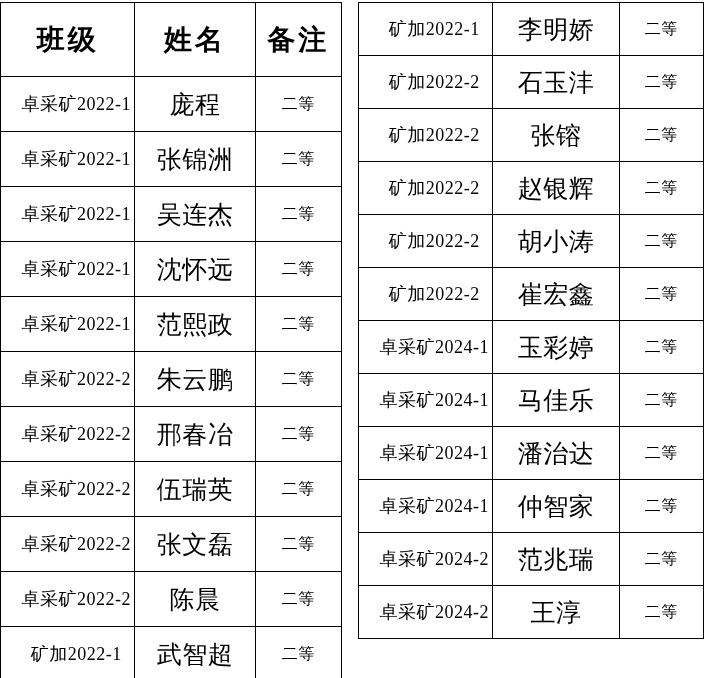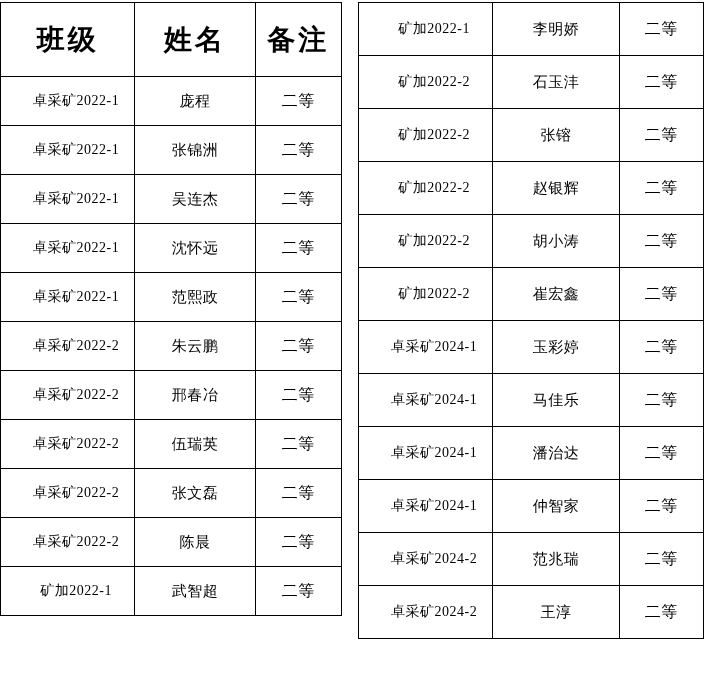--- a/index.html
+++ b/index.html
@@ -35,41 +35,41 @@
   
   .left-table {
     position: absolute;
     left: 0px;
     top: 2px;
     width: 342px;
   }
   .left-table col.c0 { width: 134px; }
   .left-table col.c1 { width: 120px; }
   .left-table col.c2 { width: 86px; }
-  .left-table tr { height: 49px; }
+  .left-table tr { height: 55px; }
   .left-table thead tr { height: 74px; }
   .left-table thead th {
     font-size: 28px;
     font-weight: bold;
     letter-spacing: 3px;
   }
   
   .right-table {
     position: absolute;
     left: 358px;
     top: 2px;
     width: 346px;
   }
   .right-table col.c0 { width: 134px; }
   .right-table col.c1 { width: 126px; }
   .right-table col.c2 { width: 84px; }
   .right-table tr { height: 53px; }
   .right-table tr:first-child { height: 53px; }
-  .cell-cls { font-size: 14px; padding-left: 17px; }
-  .cell-name { font-size: 15px; }
+  .cell-cls { font-size: 18px; padding-left: 17px; }
+  .cell-name { font-size: 25px; }
   .cell-note { font-size: 16px; }
 </style>
 </head>
 <body>
 
 <div class="page">
 
   <table class="left-table">
     <colgroup>
       <col class="c0">

